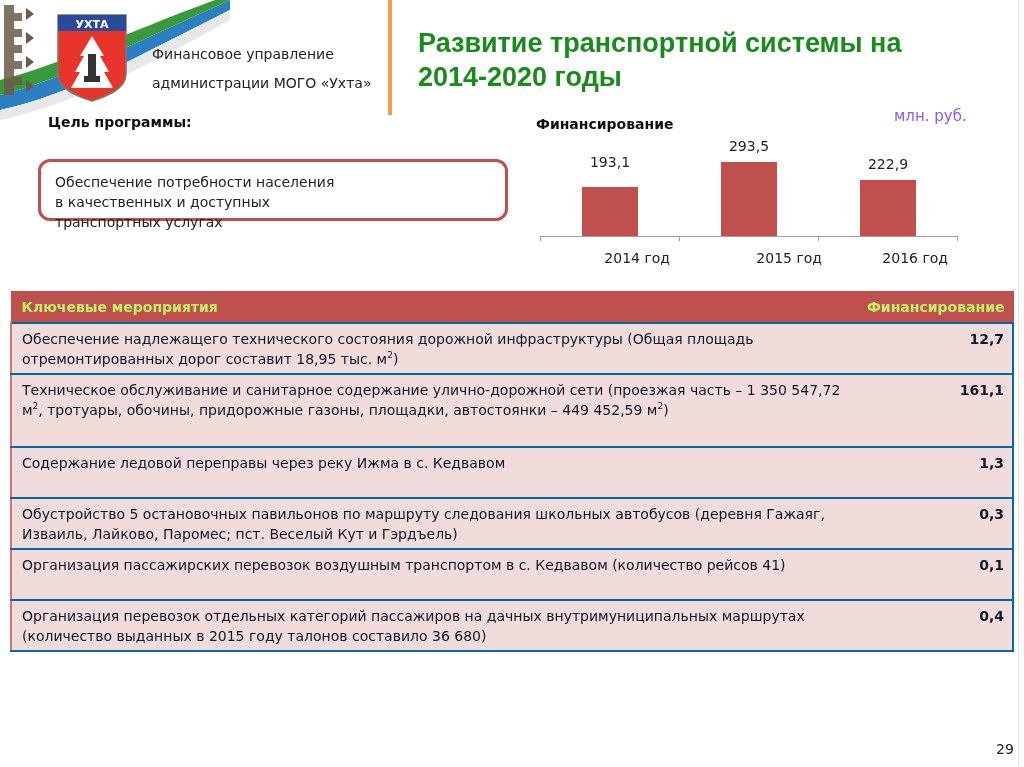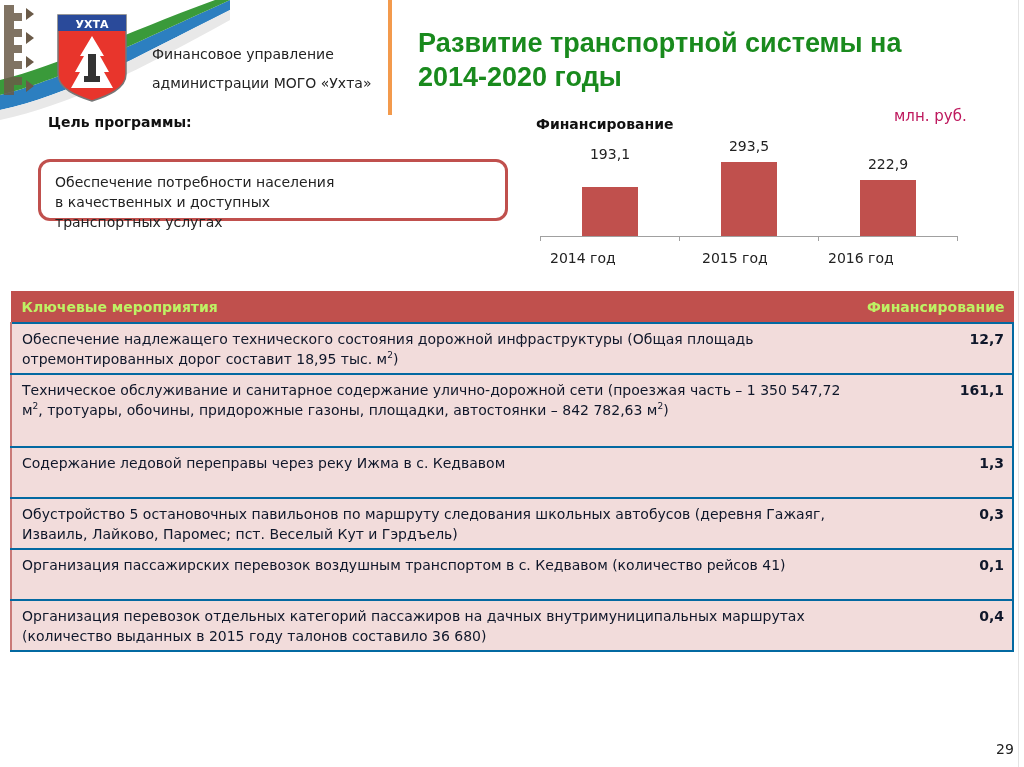--- a/index.html
+++ b/index.html
@@ -4,31 +4,31 @@
 <style>
   html, body { margin:0; padding:0; }
   body { width:1024px; height:767px; background:#ffffff; position:relative; overflow:hidden; font-family:"DejaVu Sans", sans-serif; color:#222; }
   .right-edge { position:absolute; left:1018px; top:0; width:1px; height:767px; background:#e4e4e4; }
   
   .banner { position:absolute; left:0; top:0; width:230px; height:120px; }
   .emblem { position:absolute; left:57px; top:14px; width:70px; height:88px; }
   .org { position:absolute; left:152px; top:40px; font-size:14px; line-height:29px; color:#222; }
   .vbar { position:absolute; left:388px; top:0; width:4px; height:115px; background:#f39a4c; }
   .title { position:absolute; left:418px; top:26px; font-family:"Liberation Sans", sans-serif; font-weight:bold; font-size:27px; line-height:34px; color:#198a1d; }
-  .unit { position:absolute; left:894px; top:107px; font-size:15px; color:#be185d; }
+  .unit { position:absolute; left:894px; top:107px; font-size:15px; color:#8b5cf6; }
   .goal-label { position:absolute; left:48px; top:114px; font-weight:bold; font-size:14px; color:#111;text-align:center; }
   .goal-box { position:absolute; left:38px; top:159px; width:470px; height:62px; border:3px solid #c0504d; border-radius:12px; box-sizing:border-box; padding:10px 22px 0 14px; font-size:14px; line-height:20px; color:#222; }
   .goal-box div { white-space:nowrap; }
   .chart-title { position:absolute; left:536px; top:116px; font-weight:bold; font-size:14px; color:#111; }
   .chart { position:absolute; left:520px; top:130px; width:460px; height:150px; }
   .axis { position:absolute; left:20px; top:106px; width:418px; height:1px; background:#a0a0a0; }
   .tick { position:absolute; top:106px; width:1px; height:5px; background:#a0a0a0; }
   .bar { position:absolute; width:56px; background:#c0504d; }
   .bar-val { position:absolute; width:90px; text-align:center; font-size:14px; color:#222; }
-  .bar-cat { position:absolute; width:120px; text-align:left; top:120px; font-size:14px; color:#222; }
+  .bar-cat { position:absolute; width:120px; text-align:right; top:120px; font-size:14px; color:#222; }
   
   .tbl { position:absolute; left:10px; top:291px; width:1004px; border-collapse:collapse; font-size:14px; }
   .tbl th { background:#c0504d; color:#bef264; font-weight:bold; text-align:left; height:30px; padding:0 8px 0 10px; border:1px solid #c0504d; }
   .tbl th.num { text-align:right; }
   .tbl td { background:#f2dcdb; border:2px solid #0369a1; border-left:2px solid #c97a78; vertical-align:top; padding:5px 8px 4px 10px; line-height:20px; color:#0f172a; }
   .tbl td.num { text-align:right; font-weight:bold; width:120px; }
   .tbl td.desc { border-right:none; }
   .tbl td.num { border-left:none; }
   sup { font-size:9px; line-height:0; vertical-align:super; }
   .page-num { position:absolute; left:996px; top:741px; font-size:14px; color:#222; }
@@ -81,21 +81,21 @@
 <div class="chart-title">Финансирование</div>
 
 <div class="chart">
   <div class="axis"></div>
   <div class="tick" style="left:20px"></div>
   <div class="tick" style="left:159px"></div>
   <div class="tick" style="left:298px"></div>
   <div class="tick" style="left:437px"></div>
 
   <div class="bar" style="left:62px; top:57px; height:49px;"></div>
-  <div class="bar-val" style="left:45px; top:16px;">193,1</div>
+  <div class="bar-val" style="left:45px; top:24px;">193,1</div>
   <div class="bar-cat" style="left:30px;">2014 год</div>
 
   <div class="bar" style="left:201px; top:32px; height:74px;"></div>
   <div class="bar-val" style="left:184px; top:8px;">293,5</div>
   <div class="bar-cat" style="left:182px;">2015 год</div>
 
   <div class="bar" style="left:340px; top:50px; height:56px;"></div>
   <div class="bar-val" style="left:323px; top:26px;">222,9</div>
   <div class="bar-cat" style="left:308px;">2016 год</div>
 </div>
@@ -106,21 +106,21 @@
       <th>Ключевые мероприятия</th>
       <th class="num">Финансирование</th>
     </tr>
   </thead>
   <tbody>
     <tr style="height:50px">
       <td class="desc"><span>Обеспечение надлежащего технического состояния дорожной инфраструктуры (Общая площадь отремонтированных дорог составит 18,95 тыс. м</span><sup>2</sup><span>)</span></td>
       <td class="num">12,7</td>
     </tr>
     <tr style="height:73px">
-      <td class="desc"><span>Техническое обслуживание и санитарное содержание улично-дорожной сети (проезжая часть – 1 350 547,72 м</span><sup>2</sup><span>, тротуары, обочины, придорожные газоны, площадки, автостоянки – 842 782,63 м</span><sup>2</sup><span>)</span></td>
+      <td class="desc"><span>Техническое обслуживание и санитарное содержание улично-дорожной сети (проезжая часть – 1 350 547,72 м</span><sup>2</sup><span>, тротуары, обочины, придорожные газоны, площадки, автостоянки – 449 452,59 м</span><sup>2</sup><span>)</span></td>
       <td class="num">161,1</td>
     </tr>
     <tr style="height:51px">
       <td class="desc">Содержание ледовой переправы через реку Ижма в с. Кедвавом</td>
       <td class="num">1,3</td>
     </tr>
     <tr style="height:51px">
       <td class="desc">Обустройство 5 остановочных павильонов по маршруту следования школьных автобусов (деревня Гажаяг, Изваиль, Лайково, Паромес; пст. Веселый Кут и Гэрдъель)</td>
       <td class="num">0,3</td>
     </tr>

